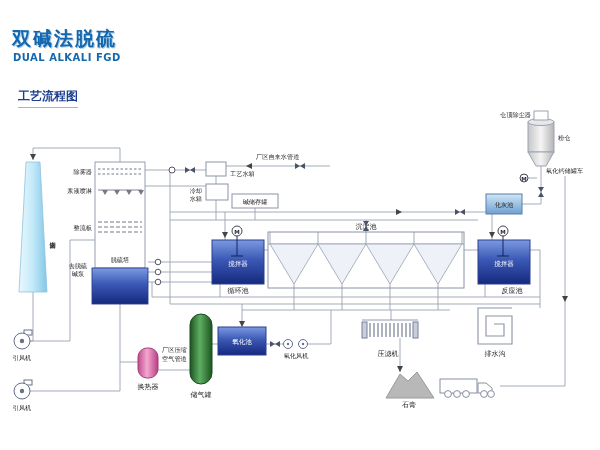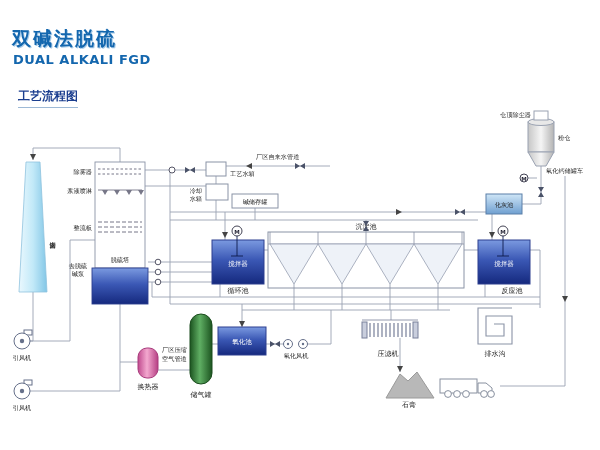--- a/index.html
+++ b/index.html
@@ -1,20 +1,20 @@
 <!DOCTYPE html>
 <html><head>
 <meta charset="utf-8">
 <style>
   html,body{margin:0;padding:0;background:#fff;}
   .page{position:relative;width:600px;height:450px;background:#fff;overflow:hidden;
         font-family:"DejaVu Sans","Liberation Sans",sans-serif;}
   .title{position:absolute;left:12px;top:26px;font-size:19px;font-weight:bold;color:#1467ae;
          letter-spacing:2px;text-shadow:1px 1px 0 #a8cbe8;z-index:2;}
-  .subtitle{position:absolute;left:13px;top:52px;font-size:13px;font-weight:bold;color:#1467ae;
+  .subtitle{position:absolute;left:13px;top:52px;font-size:10px;font-weight:bold;color:#1467ae;
             letter-spacing:.5px;z-index:2;}
   .section{position:absolute;left:18px;top:88px;font-size:12px;font-weight:bold;color:#1b3e8f;
            padding-bottom:2px;border-bottom:1px solid #9db9d6;z-index:2;font-family:Liberation Mono, monospace;}
   svg{position:absolute;left:0;top:0;z-index:1;}
   .lbl{font-size:7px;fill:#222;}
   .lbls{font-size:6.2px;fill:#222;}
   .lblw{font-size:6.5px;fill:#fff;}
   .m{font-size:5.5px;fill:#223;font-weight:bold;}
   .vtext{writing-mode:vertical-rl;text-orientation:upright;letter-spacing:1px;}
 </style>

